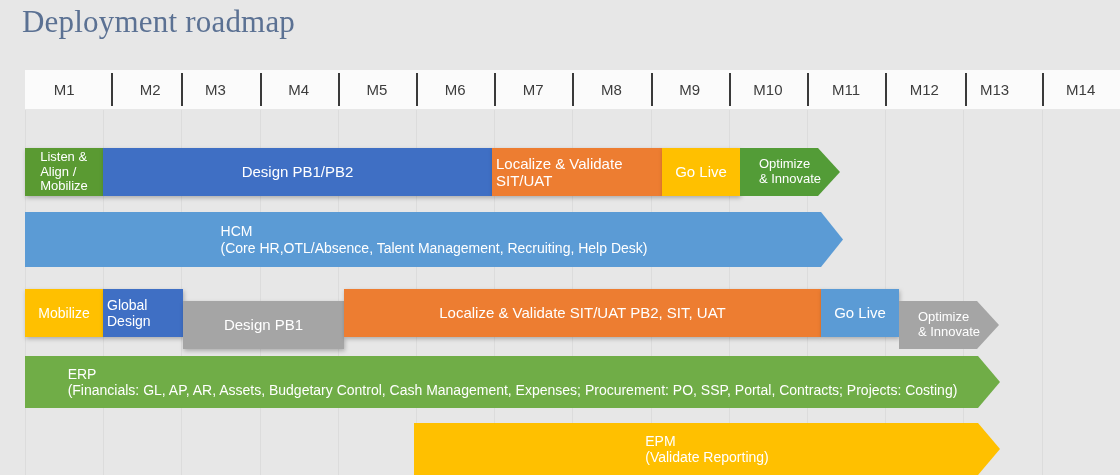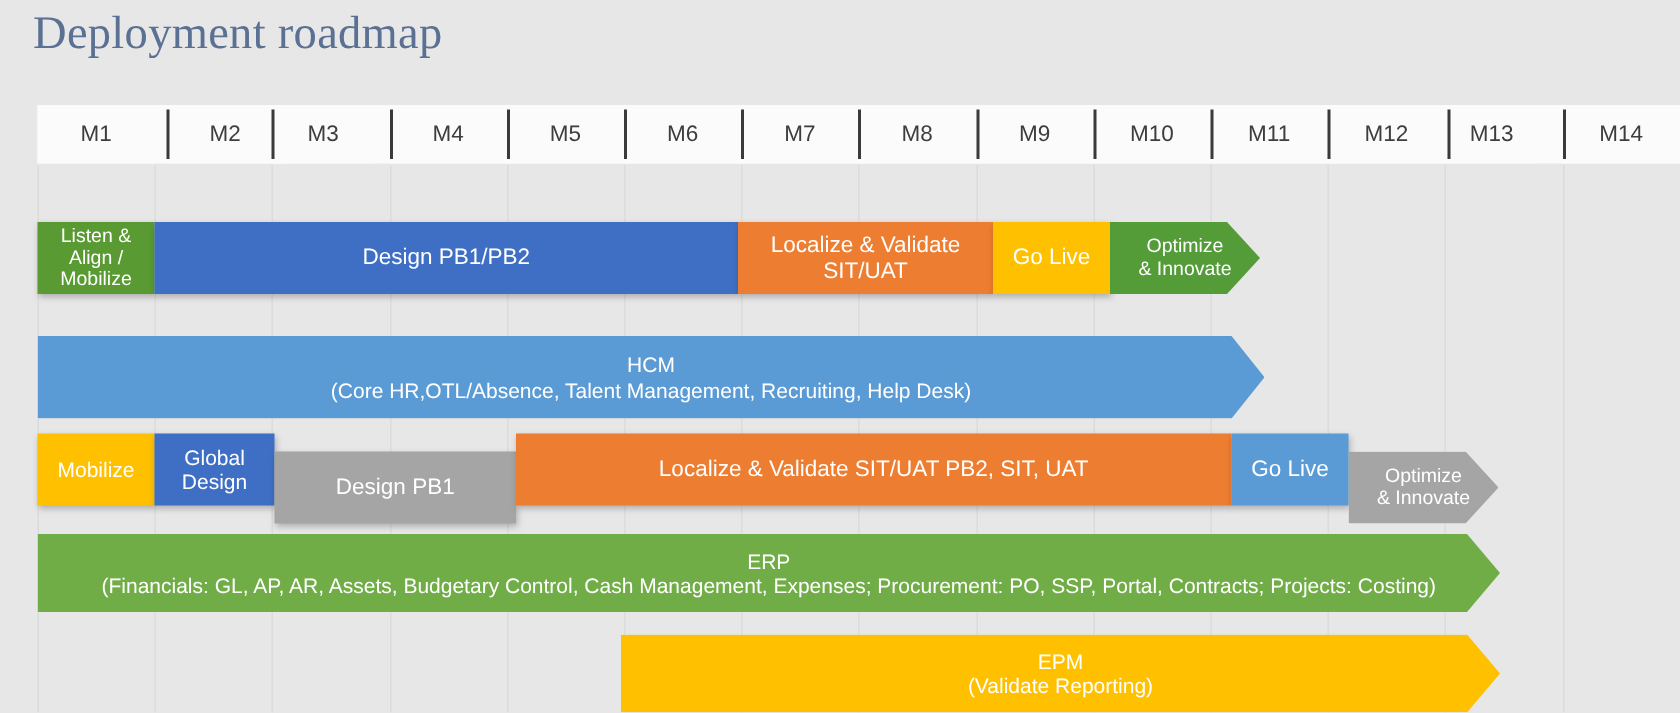--- a/index.html
+++ b/index.html
@@ -81,21 +81,20 @@
     width: 1120px;
   }
   .seg {
     position: absolute;
     top: 0;
     box-sizing: border-box;
     color: #ffffff;
     display: flex;
     align-items: center;
     justify-content: center;
-    text-align: center;
     line-height: 1.15;
     white-space: pre-line;
     overflow: visible;
     filter: drop-shadow(1px 2px 2px rgba(0,0,0,0.25));
   }
   .seg .seg-label {
     position: relative;
     z-index: 2;
     padding: 0 4px;
   }
@@ -200,21 +199,21 @@
       <div class="lane" style="top: 148px; height: 48px;">
         <div class="seg c-green" style="left: 25px; width: 78px; height: 48px; font-size: 13px;"><span class="seg-label">Listen &amp;
 Align /
 Mobilize</span></div>
         <div class="seg c-blue" style="left: 103px; width: 389px; height: 48px; font-size: 15px;"><span class="seg-label">Design PB1/PB2</span></div>
         <div class="seg c-orange" style="left: 492px; width: 170px; height: 48px; font-size: 15px;"><span class="seg-label">Localize &amp; Validate SIT/UAT</span></div>
         <div class="seg c-yellow" style="left: 662px; width: 78px; height: 48px; font-size: 15px;"><span class="seg-label">Go Live</span></div>
         <div class="seg c-green2 arrow" style="left: 740px; width: 100px; height: 48px; font-size: 13px;"><span class="seg-label">Optimize
 &amp; Innovate</span></div>
       </div>
-      <div class="lane" style="top: 224px; height: 55px;">
+      <div class="lane" style="top: 212px; height: 55px;">
         <div class="seg c-blue-lt arrow" style="left: 25px; width: 818px; height: 55px; font-size: 14px;"><span class="seg-label">HCM
 (Core HR,OTL/Absence, Talent Management, Recruiting, Help Desk)</span></div>
       </div>
       <div class="lane" style="top: 289px; height: 48px;">
         <div class="seg c-yellow" style="left: 25px; width: 78px; height: 48px; font-size: 14px;"><span class="seg-label">Mobilize</span></div>
         <div class="seg c-blue" style="left: 103px; width: 80px; height: 48px; font-size: 14px;"><span class="seg-label">Global Design</span></div>
         <div class="seg c-gray" style="left: 183px; width: 161px; height: 48px; font-size: 15px;"><span class="seg-label">Design PB1</span></div>
         <div class="seg c-orange" style="left: 344px; width: 477px; height: 48px; font-size: 15px;"><span class="seg-label">Localize &amp; Validate SIT/UAT PB2, SIT, UAT</span></div>
         <div class="seg c-blue-lt" style="left: 821px; width: 78px; height: 48px; font-size: 15px;"><span class="seg-label">Go Live</span></div>
         <div class="seg c-gray arrow" style="left: 899px; width: 100px; height: 48px; font-size: 13px;"><span class="seg-label">Optimize

